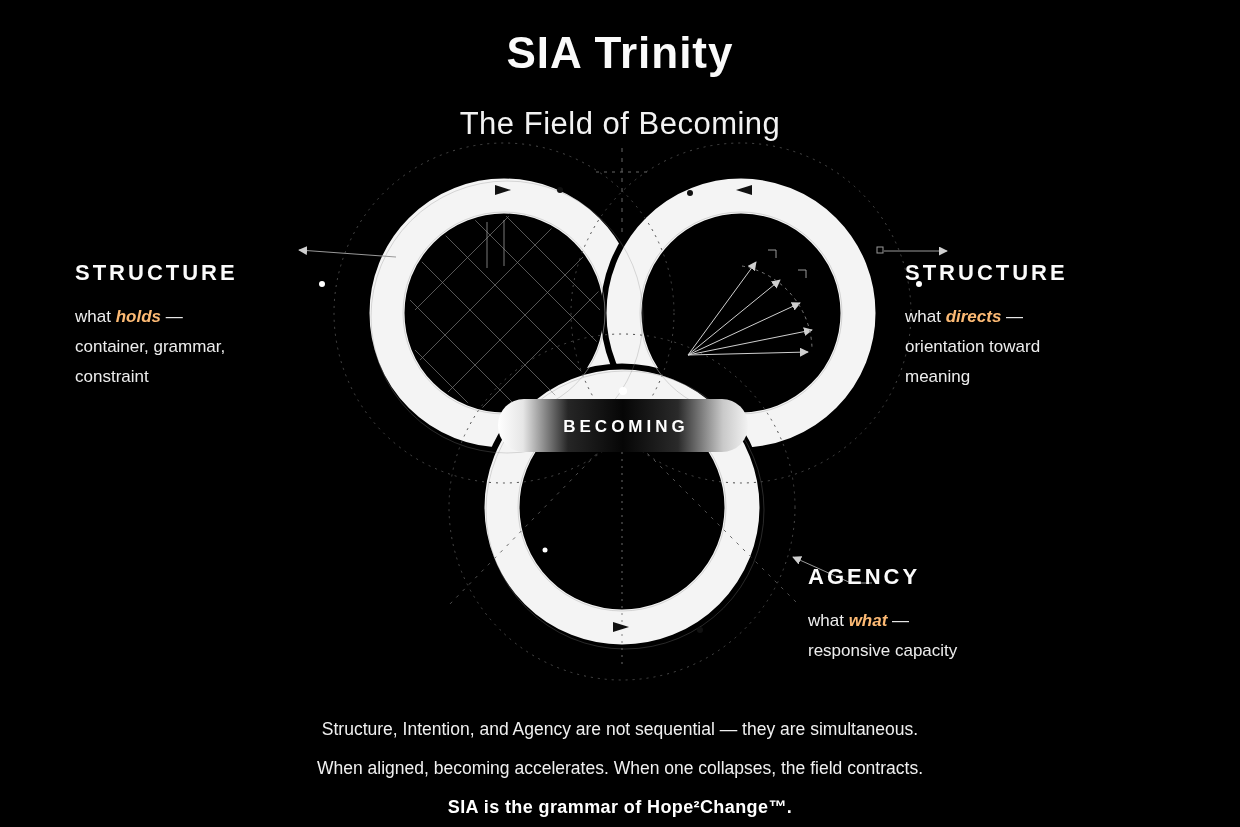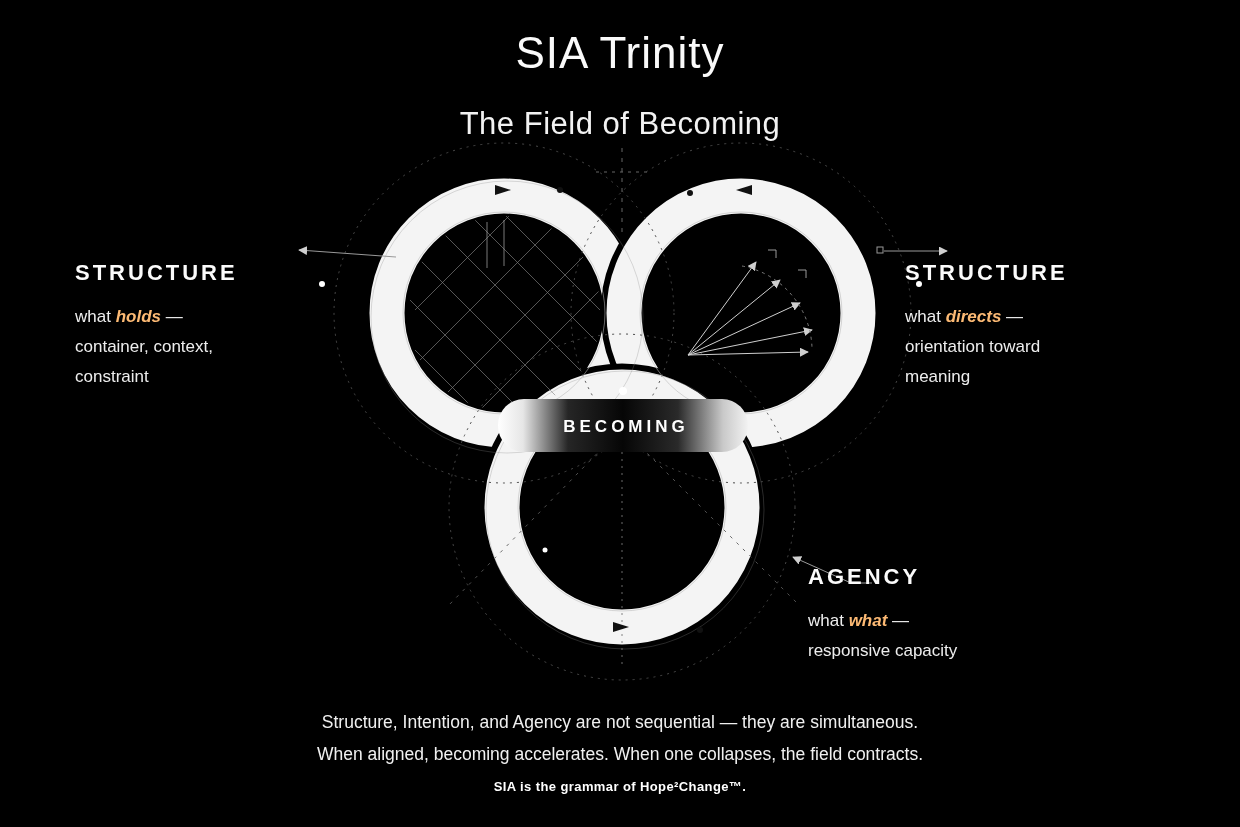--- a/index.html
+++ b/index.html
@@ -5,21 +5,21 @@
   html,body { margin:0; padding:0; background:#000; }
   body {
     width:1240px; height:827px; overflow:hidden;
     font-family:"Liberation Sans", sans-serif;
     color:#f5f5f5;
   }
   .stage { position:relative; width:1240px; height:827px; background:#000; }
 
   .page-title {
     position:absolute; top:28px; left:0; right:0; margin:0;
-    text-align:center; font-size:44px; font-weight:400;
+    text-align:center; font-size:44px; font-weight:700;
     letter-spacing:1px; color:#fafafa;
   }
   .page-subtitle {
     position:absolute; top:90px; left:0; right:0; margin:16px;
     text-align:center; font-size:31px; font-weight:400;
     letter-spacing:.5px; color:#f2f2f2;
   }
 
   svg.diagram { position:absolute; left:0; top:0; width:1240px; height:827px; }
 
@@ -30,22 +30,22 @@
   .kw { font-style:italic; font-weight:700; color:#fdba74; }
 
   .node-structure { left:75px;  top:260px; }
   .node-intention { left:905px; top:260px; }
   .node-agency    { left:808px; top:564px; }
 
   .footer {
     position:absolute; left:0; right:0; top:706px;
     text-align:center; font-size:17.5px; line-height:31px; color:#f0f0f0;
   }
-  .footer p { margin:1px; }
-  .footer .emph { font-weight:700; font-size:13px; letter-spacing:.4px; color:#fff; }
+  .footer p { margin:8px; }
+  .footer .emph { font-weight:700; font-size:18px; letter-spacing:.4px; color:#fff; }
 </style>
 </head>
 <body>
 
 <div class="stage">
 
   <h1 class="page-title">SIA Trinity</h1>
   <h2 class="page-subtitle">The Field of Becoming</h2>
 
   <svg class="diagram" viewBox="0 0 1240 827">
@@ -167,21 +167,21 @@
     </g>
     <g fill="none">
       <polyline points="793,557 851,583 872,583" stroke="#999" stroke-width="1" marker-start="url(#arr)"></polyline>
     </g>
   </svg>
 
   <div class="node node-structure">
     <div class="node-label">STRUCTURE</div>
     <div class="node-desc">
       <p><span>what </span><span class="kw">holds</span><span> —</span></p>
-      <p>container, context,</p>
+      <p>container, grammar,</p>
       <p>constraint</p>
     </div>
   </div>
 
   <div class="node node-intention">
     <div class="node-label">STRUCTURE</div>
     <div class="node-desc">
       <p><span>what </span><span class="kw">directs</span><span> —</span></p>
       <p>orientation toward</p>
       <p>meaning</p>

